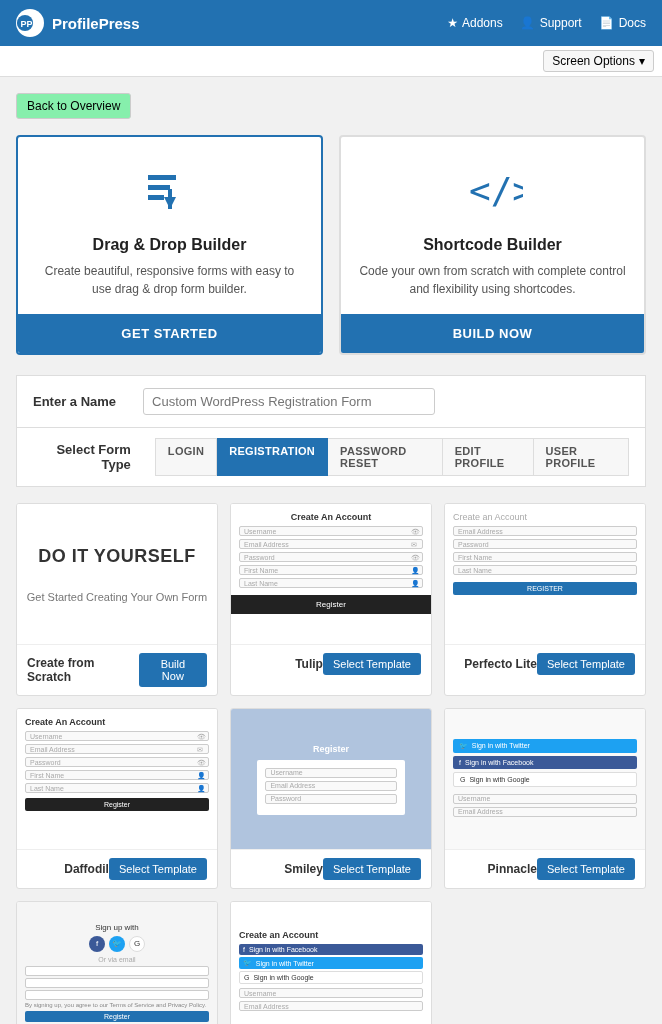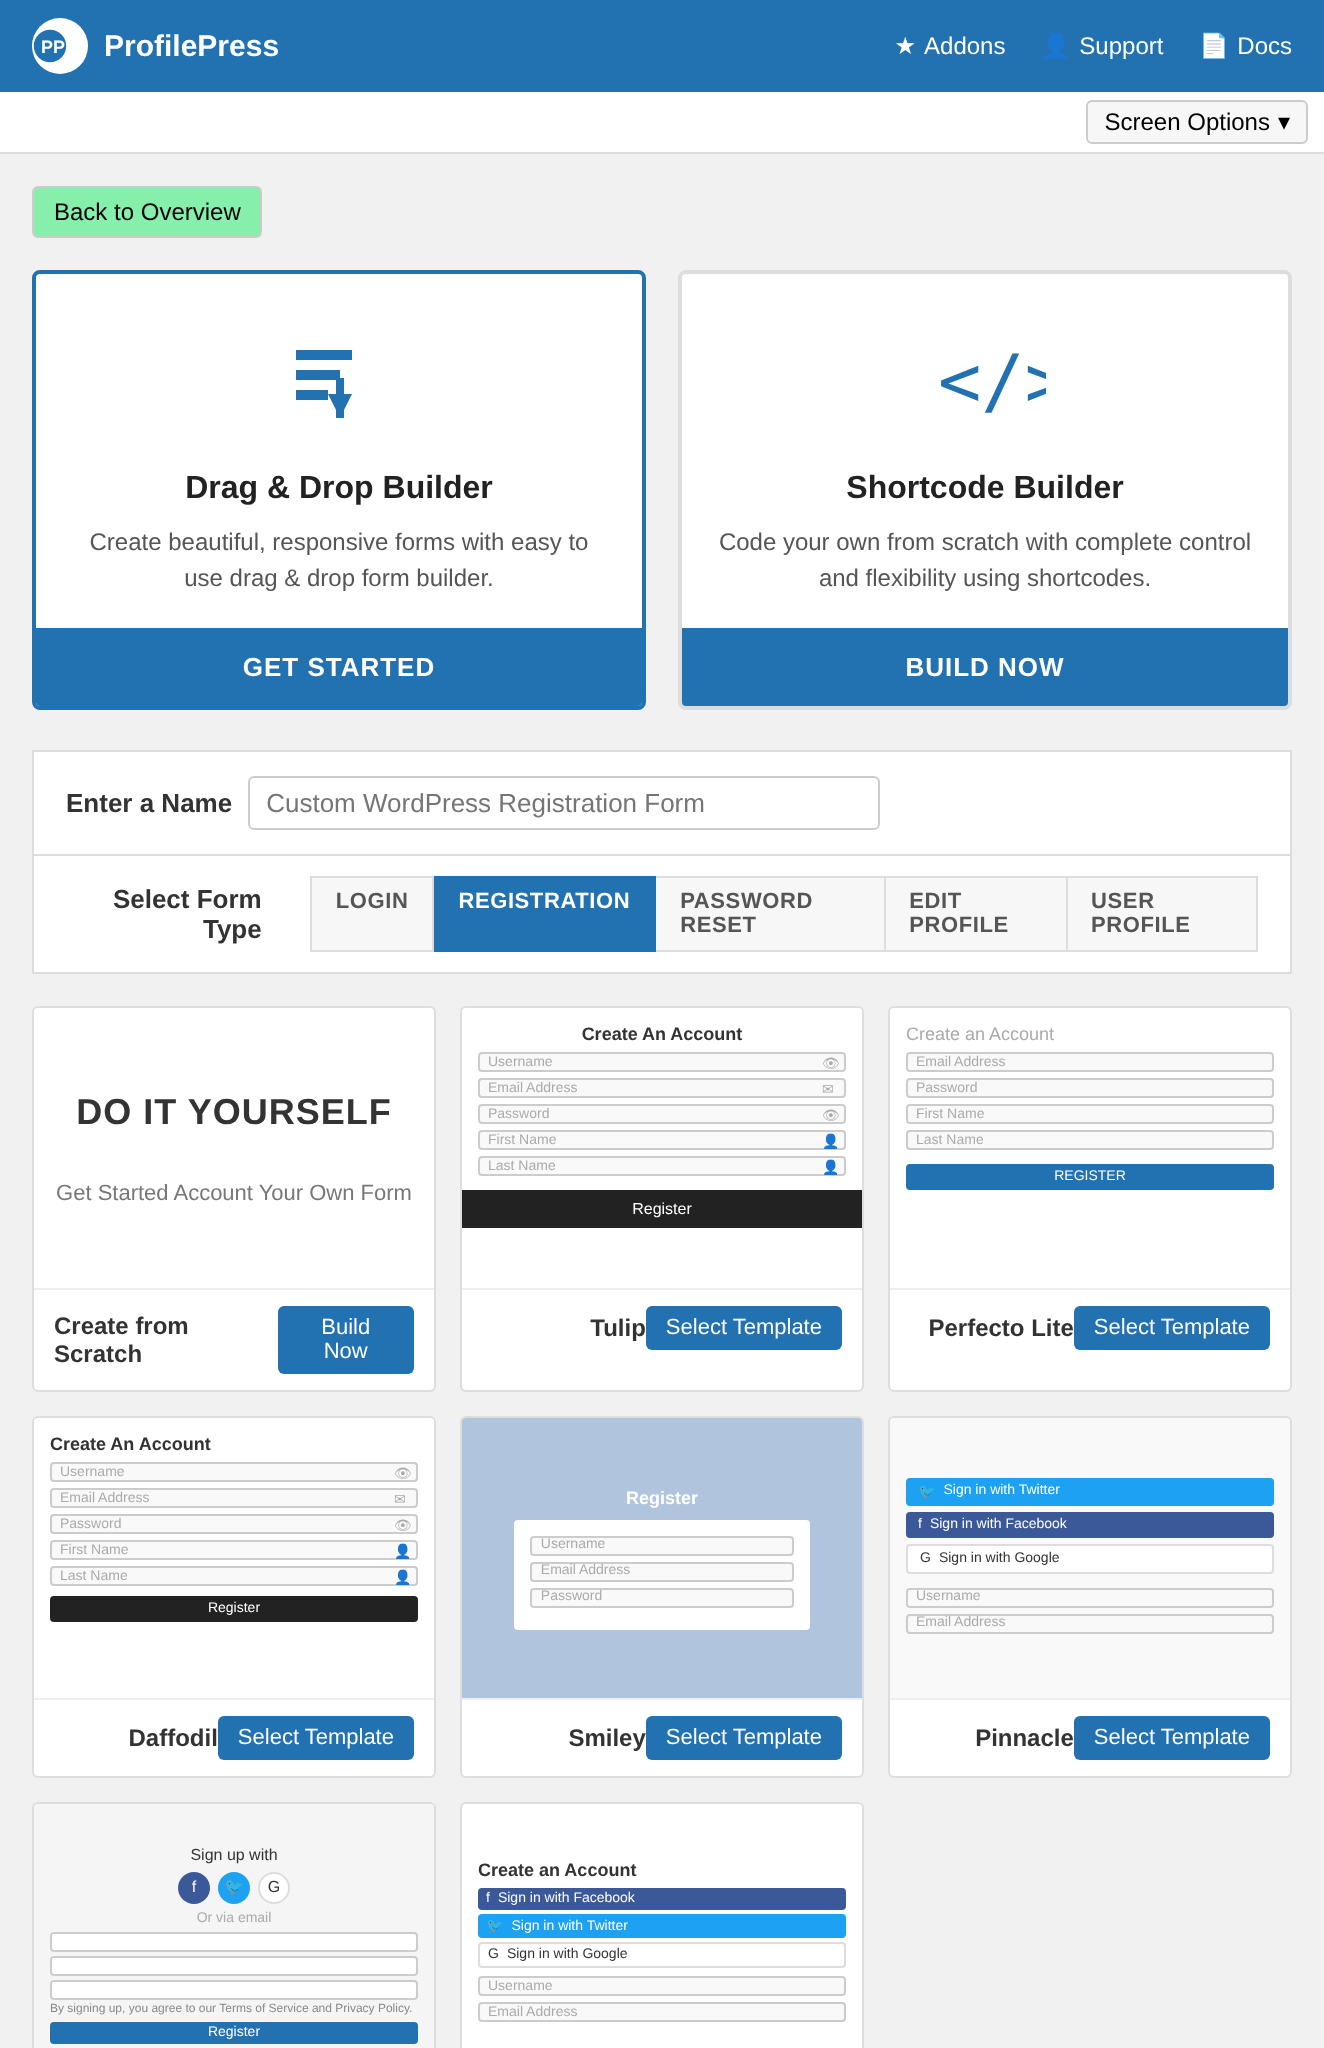--- a/index.html
+++ b/index.html
@@ -27,23 +27,23 @@
     .builder-cards { display: flex; gap: 16px; margin-bottom: 20px; }
     .builder-card { background: #fff; border: 2px solid #ddd; border-radius: 4px; flex: 1; overflow: hidden; text-align: center; }
     .builder-card.active { border-color: #2271b1; }
     .builder-card-body { padding: 24px 16px 16px; }
     .builder-card-icon { margin-bottom: 12px; color: #2271b1; }
     .builder-card h3 { font-size: 16px; font-weight: bold; margin-bottom: 8px; color: #222; }
     .builder-card p { font-size: 12px; color: #555; line-height: 1.5; }
     .builder-card-btn { background: #2271b1; color: #fff; text-align: center; padding: 12px; font-size: 13px; font-weight: bold; letter-spacing: 0.5px; cursor: pointer; margin-top: 0; }
 
     
-    .form-name-row { background: #fff; border: 1px solid #ddd; padding: 12px 16px; margin-bottom: 0; display: flex; align-items: center; gap: 8px; }
+    .form-name-row { background: #fff; border: 1px solid #ddd; padding: 12px 16px; margin-bottom: 0; display: flex; align-items: center; gap: 27px; }
     .form-name-row label { font-size: 13px; font-weight: bold; white-space: nowrap; }
-    .form-name-row input { border: 1px solid #ccc; border-radius: 3px; padding: 5px 8px; font-size: 13px; width: 316px; color: #999; }
+    .form-name-row input { border: 1px solid #ccc; border-radius: 3px; padding: 5px 8px; font-size: 13px; width: 292px; color: #999; }
 
     
     .form-type-row { background: #fff; border: 1px solid #ddd; border-top: none; padding: 10px 16px; display: flex; align-items: center; gap: 0; margin-bottom: 16px; }
     .form-type-label { font-size: 13px; font-weight: bold; margin-right: 24px; text-align: right; }
     .form-tabs { display: flex; gap: 0; }
     .form-tab { padding: 6px 12px; font-size: 11px; font-weight: bold; letter-spacing: 0.3px; cursor: pointer; border: 1px solid #ddd; background: #f7f7f7; color: #555; }
     .form-tab.active { background: #2271b1; color: #fff; border-color: #2271b1; }
     .form-tab:not(:first-child) { border-left: none; }
 
     
@@ -188,21 +188,21 @@
       <div class="form-tab">USER PROFILE</div>
     </div>
   </div>
 
   
   <div class="templates-grid">
 
     <div class="template-card diy-card">
       <div class="template-preview">
         <div class="diy-title">DO IT YOURSELF</div>
-        <div class="diy-sub">Get Started Account Your Own Form</div>
+        <div class="diy-sub">Get Started Creating Your Own Form</div>
       </div>
       <div class="template-footer">
         <span class="template-name">Create from Scratch</span>
         <button class="template-btn build">Build Now</button>
       </div>
     </div>
 
     <div class="template-card">
       <div class="template-preview tulip-preview" style="padding:0; flex-direction:column; justify-content:flex-start; align-items:stretch;">
         <div style="padding: 8px 8px 0 8px; background:#fff;">

